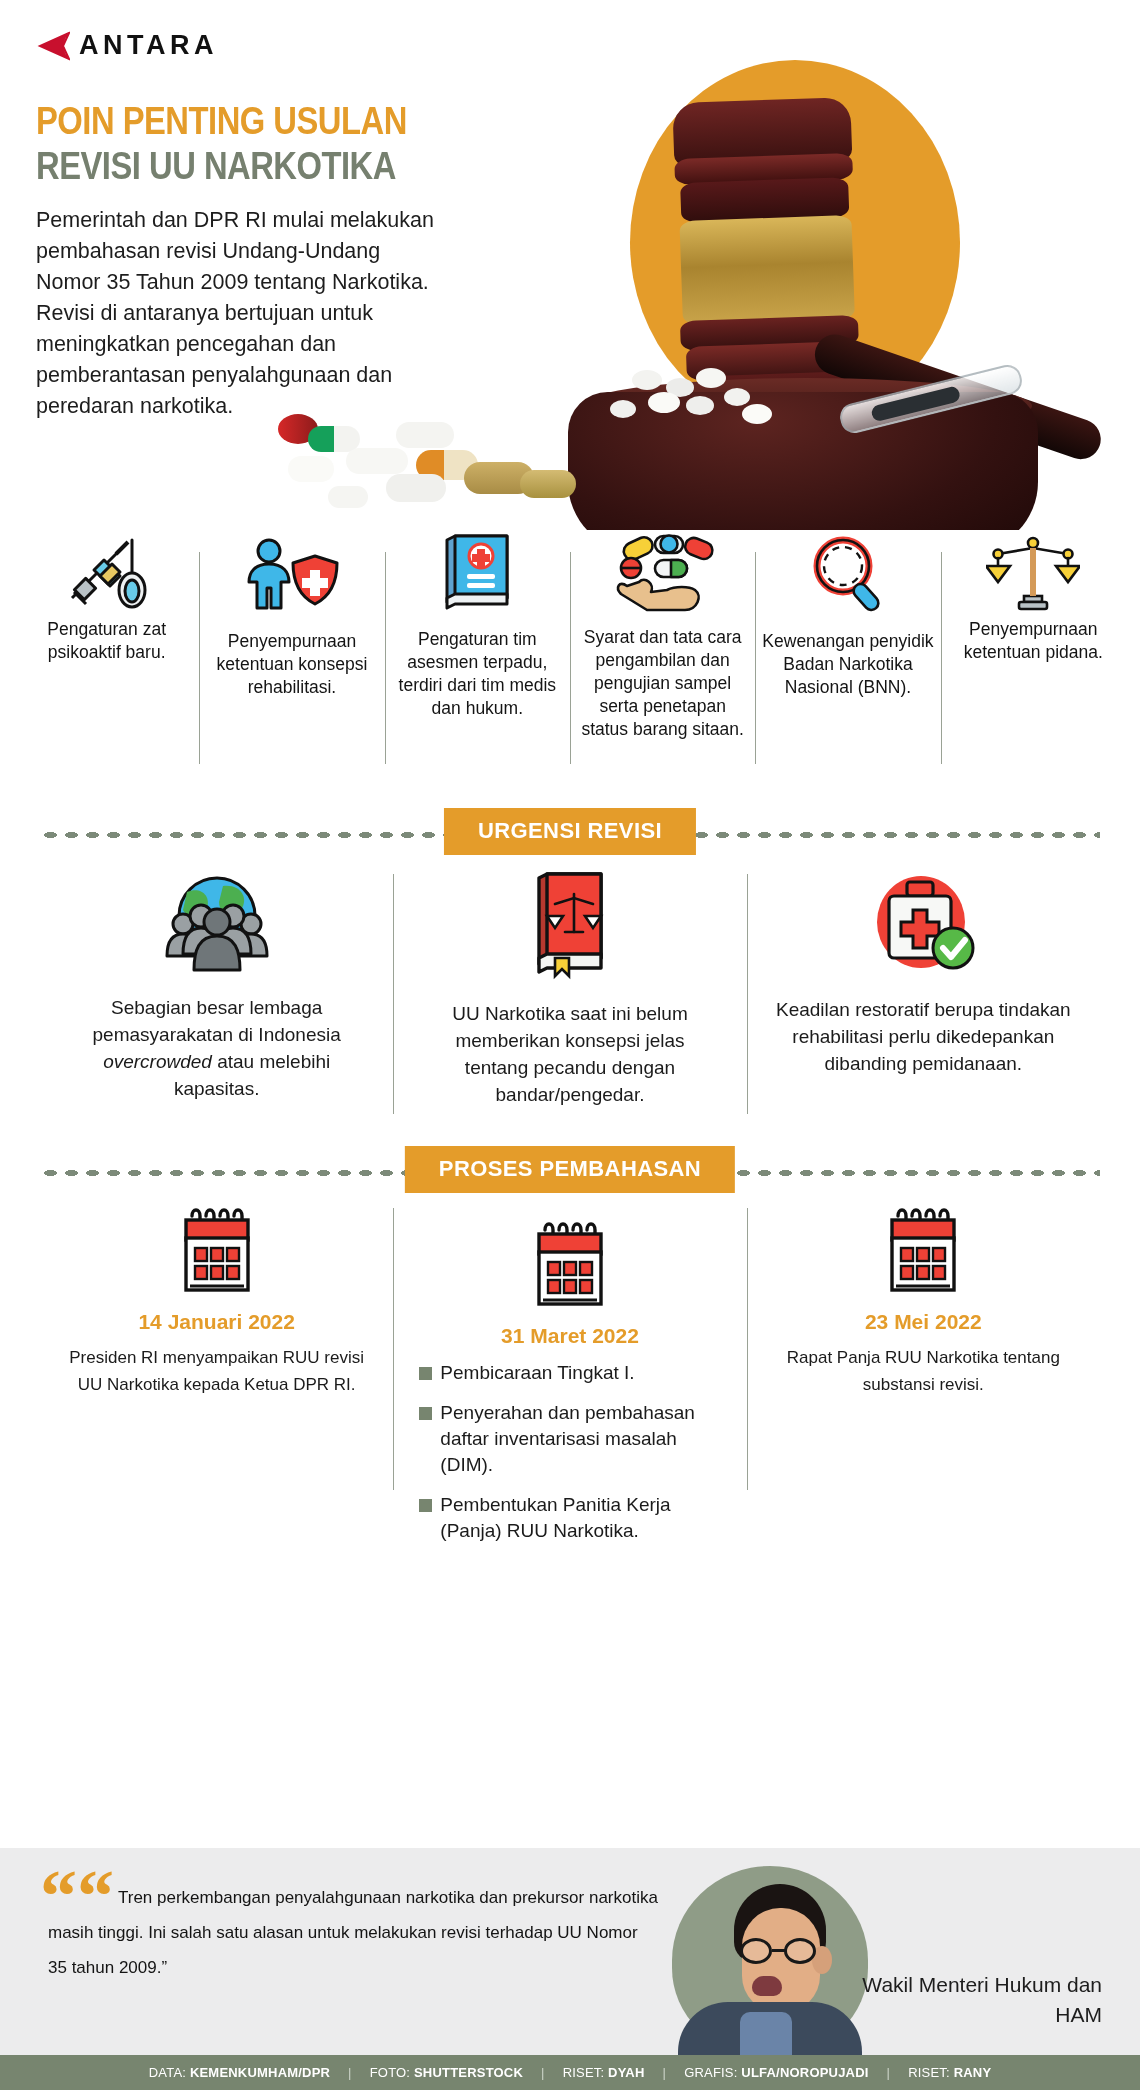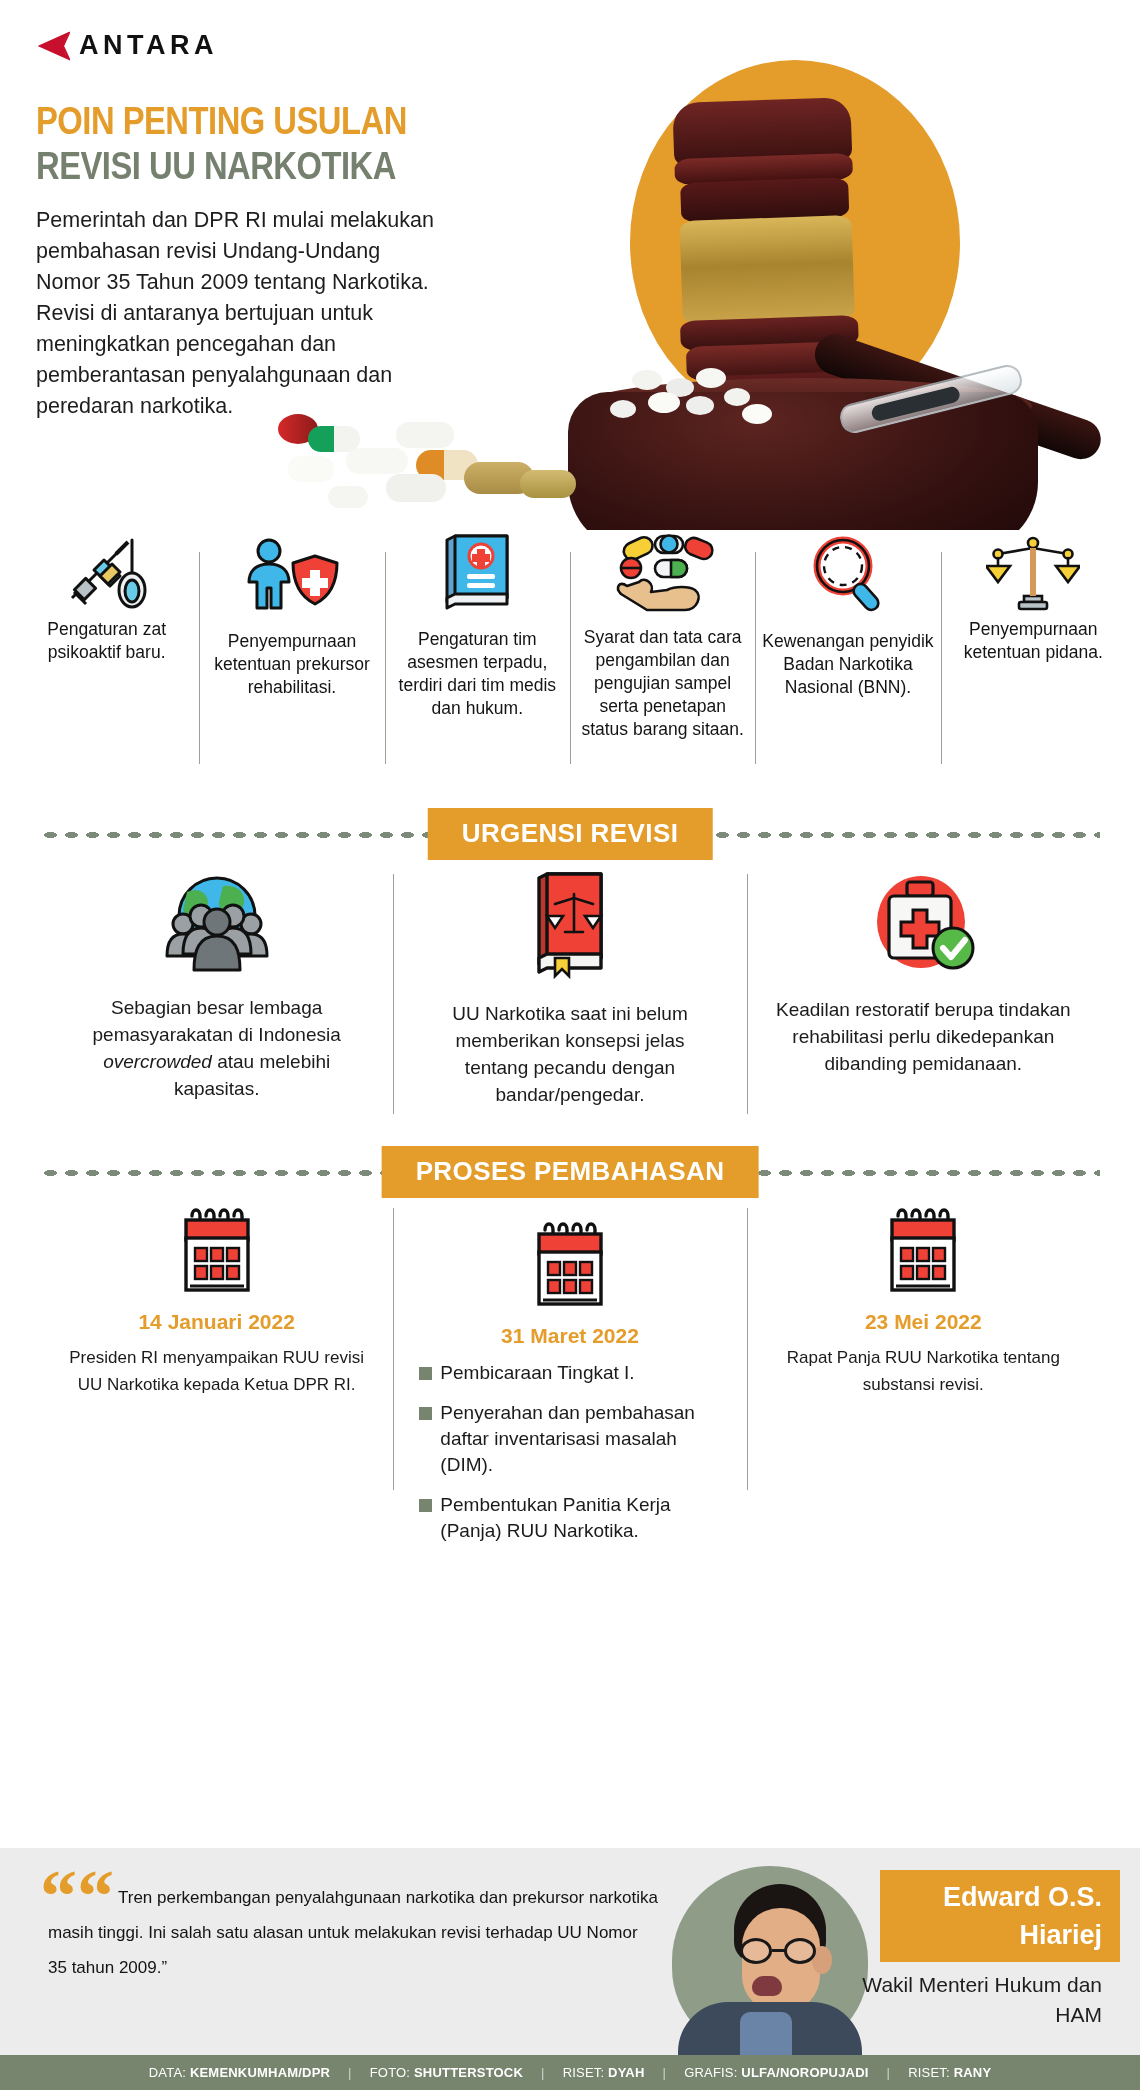--- a/index.html
+++ b/index.html
@@ -121,21 +121,21 @@
   
   .divider-row { position: relative; height: 56px; margin-top: 6px; }
   .dots {
     position: absolute; top: 22px; left: 40px; right: 40px; height: 10px;
     background-image: radial-gradient(#7c8a79 42%, transparent 44%);
     background-size: 21px 10px; background-repeat: repeat-x;
   }
   .pill-label {
     position: absolute; top: 0; left: 50%; transform: translateX(-50%);
     background: #e49c2a; color: #fff;
-    font-size: 26px; font-weight: 700; letter-spacing: .4px;
+    font-size: 22px; font-weight: 700; letter-spacing: .4px;
     padding: 10px 34px 11px; white-space: nowrap;
   }
 
   
   .sec-urgensi { position: relative; height: 276px; display: flex; padding: 0 40px; }
   .gcol {
     position: relative; flex: 1 1 0; text-align: center;
     display: flex; flex-direction: column; align-items: center; padding: 0 28px;
   }
   .gcol + .gcol::before {
@@ -312,21 +312,21 @@
     <div class="uicon">
       <svg class="ic" width="110" height="74" viewBox="0 0 110 74">
         <g stroke="#111" stroke-width="3" stroke-linejoin="round">
           <circle cx="32" cy="13" r="11" fill="#3fb7e8"></circle>
           <path d="M32 26 C18 26 12 34 12 44 L20 44 L20 70 L30 70 L30 50 L34 50 L34 70 L44 70 L44 44 L52 44 C52 34 46 26 32 26 Z" fill="#3fb7e8"></path>
           <path d="M78 18 L100 25 C100 48 90 60 78 66 C66 60 56 48 56 25 Z" fill="#ef4136"></path>
         </g>
         <path d="M73 32 h10 v8 h8 v10 h-8 v8 h-10 v-8 h-8 v-10 h8 z" fill="#fff"></path>
       </svg>
     </div>
-    <div class="utext">Penyempurnaan ketentuan prekursor rehabilitasi.</div>
+    <div class="utext">Penyempurnaan ketentuan konsepsi rehabilitasi.</div>
   </div>
 
   <div class="ucol c3">
     <div class="uicon">
       <svg class="ic" width="80" height="80" viewBox="0 0 80 80">
         <g stroke="#111" stroke-width="3" stroke-linejoin="round">
           <path d="M10 8 L18 4 L70 4 L70 66 L18 66 L10 70 Z" fill="#5fa3cf"></path>
           <rect x="18" y="4" width="52" height="62" fill="#3fb7e8"></rect>
           <path d="M10 66 L18 62 L70 62 L70 72 L18 72 L10 76 Z" fill="#eef2f4"></path>
           <circle cx="44" cy="24" r="12" fill="#fff" stroke="#ef4136"></circle>
@@ -579,21 +579,20 @@
         <div class="lens l"></div>
           <div class="lens r"></div>
           <div class="bridge"></div>
       </div>
       <div class="mouth"></div>
     </div>
     <div class="body-suit"></div>
     <div class="shirt"></div>
   </div>
 
-  <div class="name-box">Edward O.S. Hiariej</div>
   <div class="role">Wakil Menteri Hukum dan HAM</div>
 </div>
 
 <div class="footer">
   <span class="credit">
     <span>DATA:</span>
     <b>KEMENKUMHAM/DPR</b>
   </span>
   <span class="sep">|</span>
   <span class="credit">

